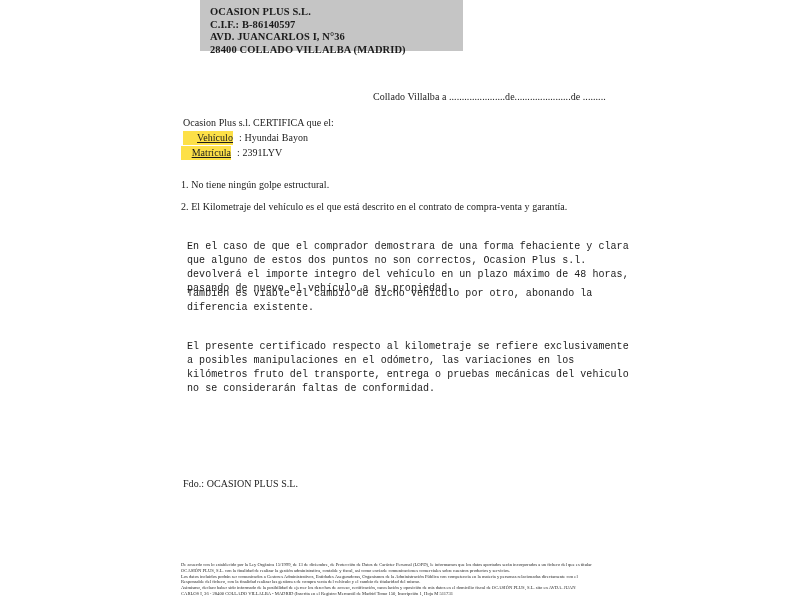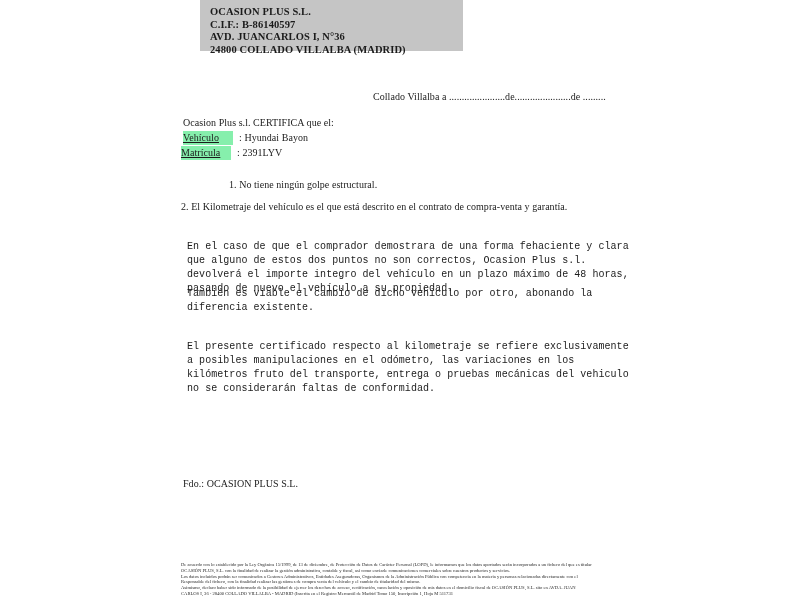--- a/index.html
+++ b/index.html
@@ -40,26 +40,27 @@
   #date-line { left: 373px; top: 90px; white-space: nowrap; }
 
   #certify-intro { left: 183px; top: 116px; white-space: nowrap; }
 
   .field-row { white-space: nowrap; }
   #vehicle-row { left: 183px; top: 131px; }
   #plate-row   { left: 181px; top: 146px; }
   .field-label {
     display: inline-block;
     width: 50px;
-    background: #86efac;
+    background: #fde047;
     text-decoration: underline;
+    text-align: right;
   }
   .field-value { margin-left: 6px; }
 
-  #point-1 { left: 181px; top: 178px; white-space: nowrap; margin-left: 48px; }
+  #point-1 { left: 181px; top: 178px; white-space: nowrap; }
   #point-2 { left: 181px; top: 200px; white-space: nowrap; text-align: right; }
 
   .para { left: 187px; width: 452px; font-family: Liberation Mono, monospace; }
   #para-1 { top: 240px; }
   #para-2 { top: 287px; }
   #para-3 { top: 306px; }
   #para-4 { top: 340px; }
 
   #signature { left: 183px; top: 477px; white-space: nowrap; }
 
@@ -78,21 +79,21 @@
 </style>
 </head>
 <body>
 
 <div id="page">
 
   <div id="letterhead" class="abs">
     <div class="lh-line">OCASION PLUS S.L.</div>
     <div class="lh-line">C.I.F.: B-86140597</div>
     <div class="lh-line">AVD. JUANCARLOS I, N°36</div>
-    <div class="lh-line">24800 COLLADO VILLALBA (MADRID)</div>
+    <div class="lh-line">28400 COLLADO VILLALBA (MADRID)</div>
   </div>
 
   <div id="certify-intro" class="abs body-text">Ocasion Plus s.l. CERTIFICA que el:</div>
 
   <div id="date-line" class="abs body-text">Collado Villalba a ......................de......................de .........</div>
 
   <div id="vehicle-row" class="abs body-text field-row">
     <span class="field-label">Vehículo</span><span class="field-value">: Hyundai Bayon</span>
   </div>
 

